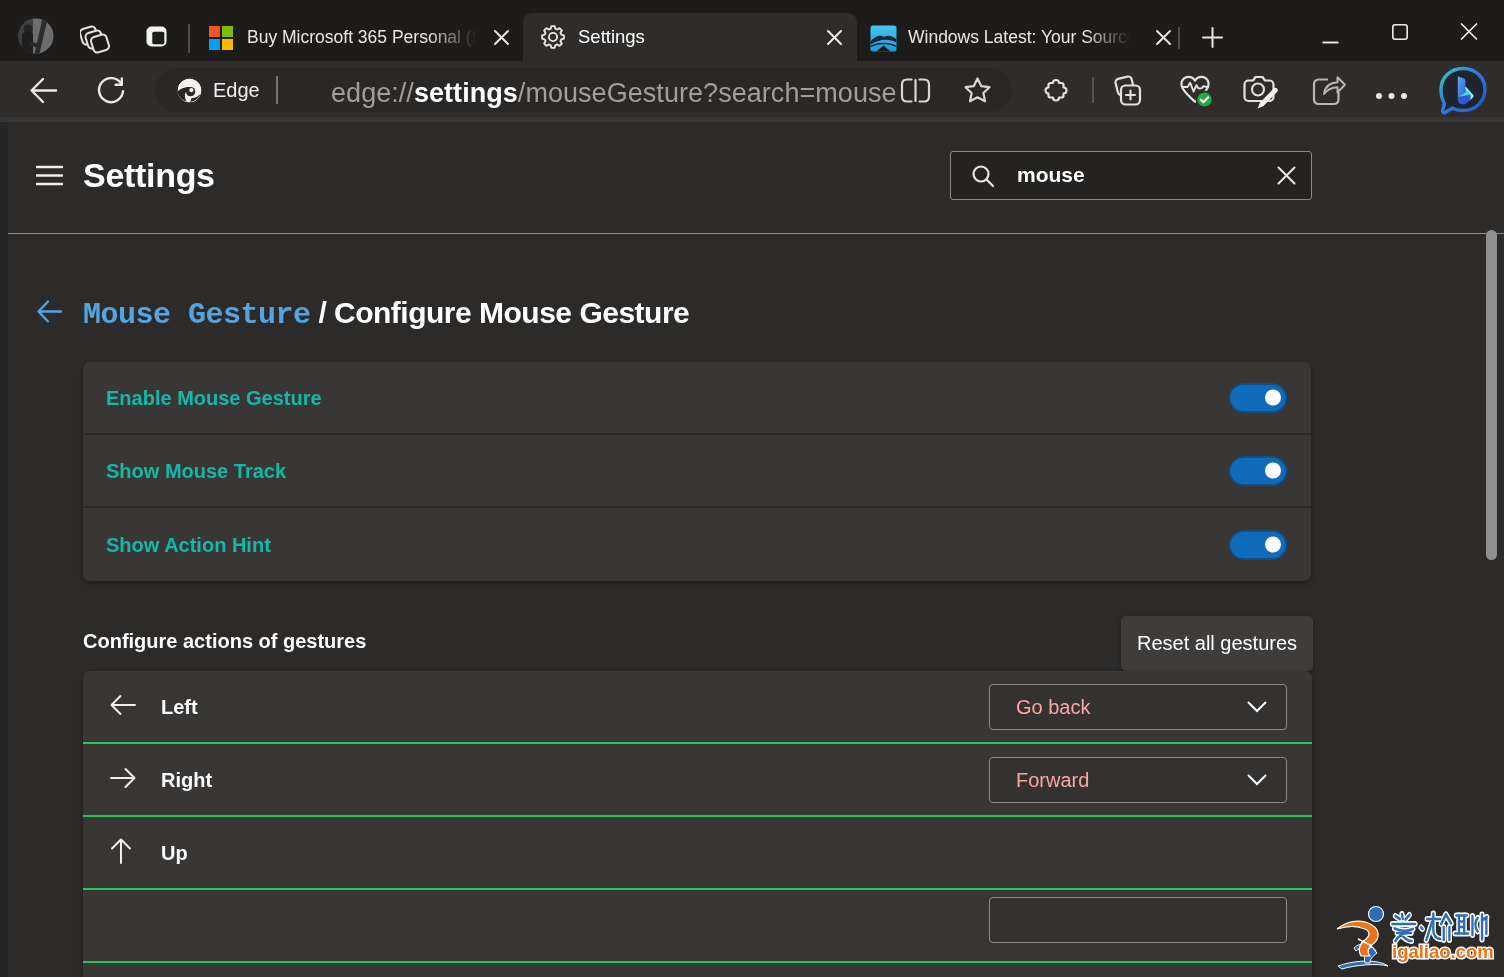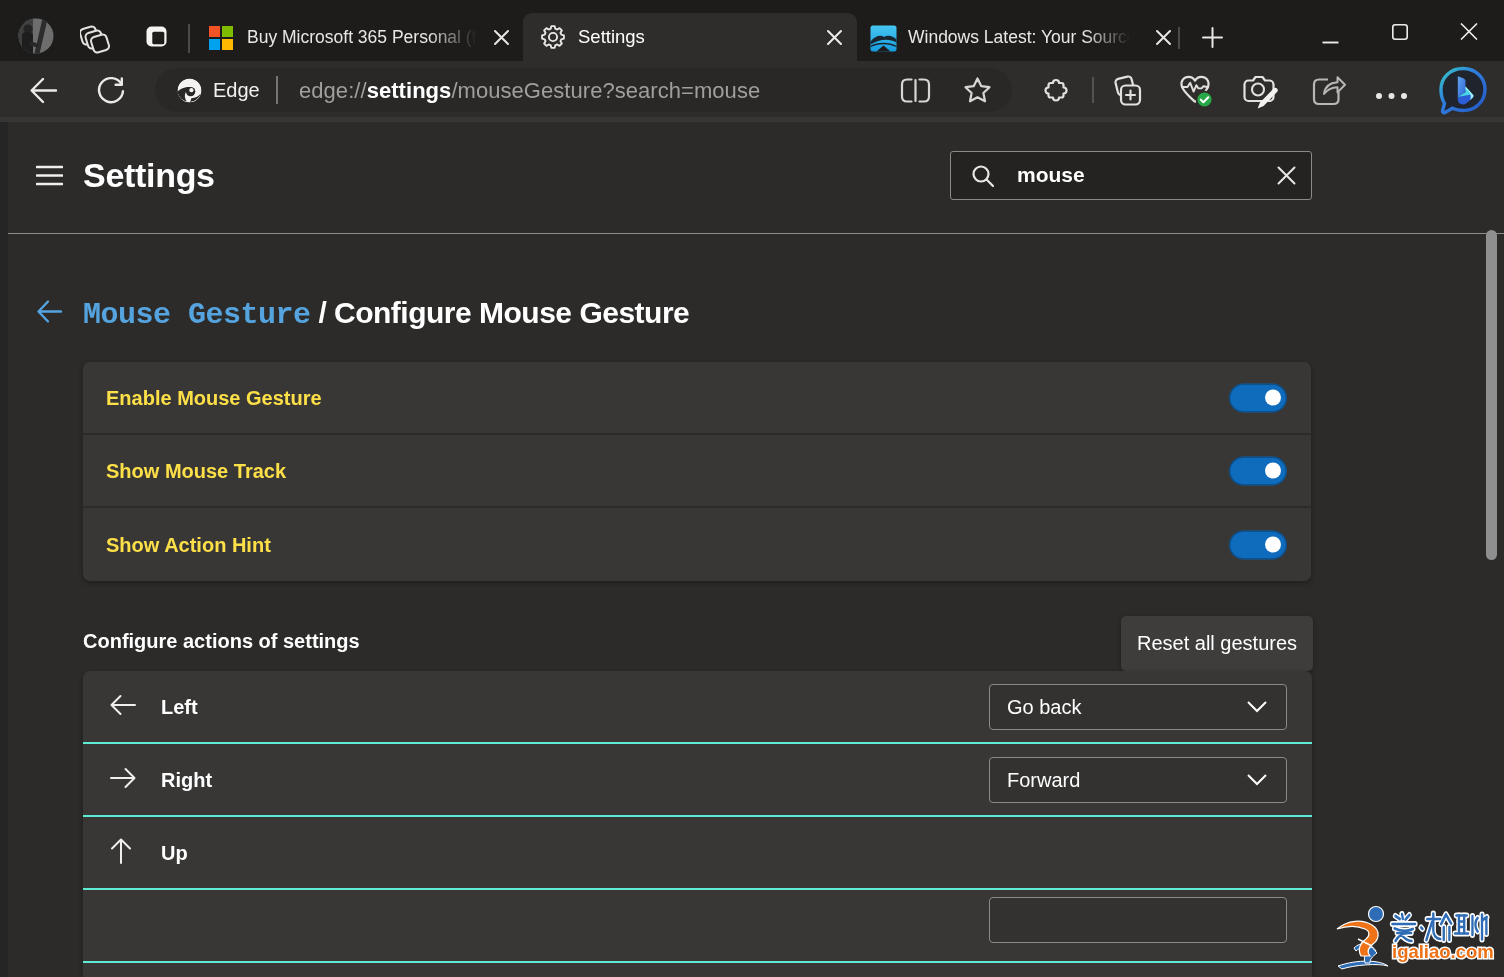--- a/index.html
+++ b/index.html
@@ -12,60 +12,60 @@
   #tabbar { left:0; top:0; width:1504px; height:61px; background:#1d1c1b; }
   .tabtitle { color:#e9e7e4; font-size:18.5px; white-space:nowrap; }
   #activetab { left:523px; top:13px; width:334px; height:48px; background:#2e2d2b;
     border-radius:9px 9px 0 0; }
   .fade1 { background:linear-gradient(90deg, rgba(29,28,27,0), #1d1c1b 80%); }
   .fade2 { background:linear-gradient(90deg, rgba(29,28,27,0), #1d1c1b 80%); }
 
   
   #toolbar { left:0; top:61px; width:1504px; height:61px; background:#2e2d2b; }
   #pill { left:155px; top:68px; width:857px; height:44px; border-radius:22px; background:#292827; }
-  .urltext { font-size:22px; letter-spacing:0.05px; color:#a19f9c; white-space:nowrap; }
+  .urltext { font-size:27px; letter-spacing:0.05px; color:#a19f9c; white-space:nowrap;margin-left:32px; }
   .urltext b { color:#ffffff; font-weight:700; }
 
   
   #header { left:0; top:122px; width:1504px; height:112px; background:#2c2b2a; border-bottom:1px solid #8f8d8a; }
   #htitle { left:83px; top:156px; font-size:34px; letter-spacing:-0.3px; font-weight:700; color:#ffffff; }
   #searchbox { left:950px; top:151px; width:362px; height:49px; background:#242321;
     border:1px solid #8c8a86; border-radius:3px; }
 
   
   #crumb { left:83px; top:296px; font-size:30px; letter-spacing:-0.5px; font-weight:700; color:#ffffff; }
   #crumb a { color:#55a4df; text-decoration:none;font-family:Liberation Mono, monospace; }
 
   .card { background:#383736; border-radius:7px; box-shadow:0 2px 5px rgba(0,0,0,0.30); }
   #card1 { left:83px; top:362px; width:1228px; height:219px; }
   .row { position:relative; height:73px; border-bottom:2px solid #2c2b2a; }
   .row:last-child { border-bottom:none;text-decoration:underline; }
   .rowlabel { position:absolute; left:23px; top:50%; transform:translateY(-50%);
-    font-size:20px; font-weight:700; color:#fde047; }
+    font-size:20px; font-weight:700; color:#14b8a6; }
 
   .toggle { position:absolute; right:24px; top:50%; transform:translateY(-50%);
     width:58px; height:29px; border-radius:15px; background:#0f6cbd;
     box-shadow:inset 0 0 0 1.5px rgba(0,0,0,0.25); }
   .toggle .knob { position:absolute; right:6px; top:6.5px; width:16px; height:16px;
     border-radius:50%; background:#ffffff; }
 
   #cfgtitle { left:83px; top:630px; font-size:20px; font-weight:700; color:#ffffff; }
   #resetbtn { left:1121px; top:616px; width:192px; height:55px; background:#3e3d3c;
     border-radius:5px; box-shadow:0 2px 5px rgba(0,0,0,0.30); color:#ffffff; font-size:20px;
     display:flex; align-items:center; justify-content:center; }
 
   #card2 { left:83px; top:671px; width:1229px; height:306px; border-radius:7px 7px 0 0; }
-  .grow { position:relative; height:73px; border-bottom:2px solid #5eead4; }
+  .grow { position:relative; height:73px; border-bottom:2px solid #22c55e; }
   .gicon { position:absolute; left:26px; top:50%; transform:translateY(-50%); }
   .glabel { position:absolute; left:78px; top:50%; transform:translateY(-50%);
     font-size:20px; font-weight:700; color:#ffffff; }
   .dropdown { position:absolute; right:25px; top:13px; width:298px; height:46px;
     background:#333231; border:1px solid #8c8a86; border-radius:4px; }
-  .dropdown span { position:absolute; left:17px; top:50%; transform:translateY(-50%);
-    font-size:20px; color:#ffffff; }
+  .dropdown span { position:absolute; left:26px; top:50%; transform:translateY(-50%);
+    font-size:20px; color:#fca5a5; }
   .dropdown svg { position:absolute; right:18px; top:50%; transform:translateY(-50%); }
 
   
   #sthumb { left:1486px; top:230px; width:11px; height:330px; border-radius:6px; background:#8f8f8f; }
 </style>
 </head>
 <body>
 <div id="stage">
 
   <div class="abs" id="tabbar"></div>
@@ -328,21 +328,21 @@
         </span>
       </div>
     <div class="row">
         <span class="rowlabel">Show Action Hint</span>
         <span class="toggle">
           <span class="knob"></span>
         </span>
       </div>
   </div>
 
-  <div class="abs" id="cfgtitle">Configure actions of settings</div>
+  <div class="abs" id="cfgtitle">Configure actions of gestures</div>
   <div class="abs" id="resetbtn">Reset all gestures</div>
 
   <div class="abs card" id="card2">
     <div class="grow">
       <span class="gicon" id="garr-left"><svg width="28" height="24" viewBox="0 0 28 24" fill="none" stroke="#f0efee" stroke-width="2" stroke-linecap="round" stroke-linejoin="round">
             <path d="M11.5 3 L2.5 12 L11.5 21 M3.2 12 H26"></path>
           </svg></span>
         <span class="glabel">Left</span>
       <span class="dropdown">
           <span>Go back</span>

